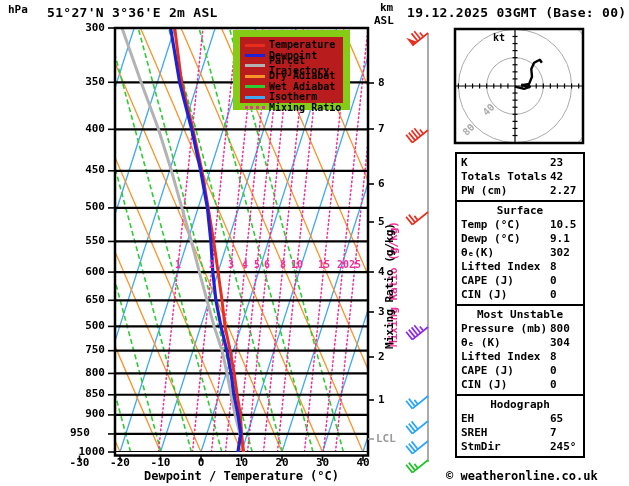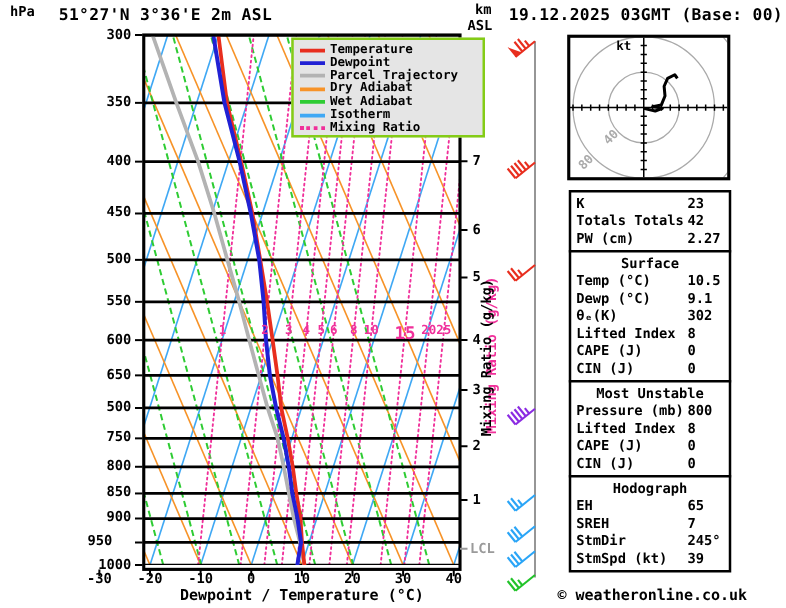--- a/index.html
+++ b/index.html
@@ -3,22 +3,22 @@
 <meta charset="utf-8">
 <style>
   html,body{margin:0;padding:0;background:#fff;}
   #stage{position:relative;width:629px;height:486px;background:#fff;overflow:hidden;
          font-family:"DejaVu Sans Mono","Liberation Mono",monospace;font-weight:bold;color:#000;}
   .abs{position:absolute;white-space:nowrap;}
   .t11{font-size:11px;line-height:12px;}
   .t13{font-size:13px;line-height:14px;letter-spacing:.3px;}
   svg{position:absolute;left:0;top:0;}
   
-  #legend{position:absolute;left:233px;top:30px;width:155px;height:80px;border:2px solid #84cc16;
-          background:#e5e5e5;box-sizing:border-box;padding-top:3px;z-index:5;}
+  #legend{position:absolute;left:233px;top:30px;width:117px;height:80px;border:7px solid #84cc16;
+          background:#b91c1c;box-sizing:border-box;padding-top:3px;z-index:5;}
   .litem{display:flex;align-items:center;height:10.4px;}
   .lsw{width:20px;height:0;border-top:3px solid #000;margin:0 4px 0 5px;flex:none;}
   .lsw.dotted{border-top-style:dotted;}
   .llab{font-size:10px;line-height:10px;}
   
   #table{position:absolute;left:455px;top:154px;width:130px;z-index:5;}
   .sec{border:2px solid #000;background:#fff;margin-top:-2px;padding:2px 0;}
   .srow{position:relative;height:14px;font-size:11px;line-height:14px;padding-left:4px;}
   .srow .val{position:absolute;left:93px;top:0;}
   .shdr{height:14px;font-size:11px;line-height:14px;text-align:center;}
@@ -329,21 +329,21 @@
     </div>
   <div id="mix-labels">
       <div class="abs pink" style="left: 169px; top: 259px; width: 18px; text-align: center; font-size: 10px;">1</div>
       <div class="abs pink" style="left: 203px; top: 259px; width: 18px; text-align: center; font-size: 10px;">2</div>
       <div class="abs pink" style="left: 222px; top: 259px; width: 18px; text-align: center; font-size: 10px;">3</div>
       <div class="abs pink" style="left: 236px; top: 259px; width: 18px; text-align: center; font-size: 10px;">4</div>
       <div class="abs pink" style="left: 248px; top: 259px; width: 18px; text-align: center; font-size: 10px;">5</div>
       <div class="abs pink" style="left: 258px; top: 259px; width: 18px; text-align: center; font-size: 10px;">6</div>
       <div class="abs pink" style="left: 274px; top: 259px; width: 18px; text-align: center; font-size: 10px;">8</div>
       <div class="abs pink" style="left: 288px; top: 259px; width: 18px; text-align: center; font-size: 10px;">10</div>
-      <div class="abs pink" style="left: 315px; top: 259px; width: 18px; text-align: center; font-size: 14px;">15</div>
+      <div class="abs pink" style="left: 315px; top: 259px; width: 18px; text-align: center; font-size: 10px;">15</div>
       <div class="abs pink" style="left: 334px; top: 259px; width: 18px; text-align: center; font-size: 10px;">20</div>
       <div class="abs pink" style="left: 346px; top: 259px; width: 18px; text-align: center; font-size: 10px;">25</div>
     </div>
 
   <div class="abs t11 gray" style="left:376px;top:433px;">LCL</div>
 
   <div class="abs t11 pink" style="left:394px;top:284px;transform:translate(-50%,-50%) rotate(-90deg);">Mixing Ratio (g/kg)</div>
   <div class="abs t11" style="left:390px;top:286px;transform:translate(-50%,-50%) rotate(-90deg);">Mixing Ratio (g/kg)</div>
 
   <div class="abs" style="left:115px;top:469px;width:253px;text-align:center;font-size:12px;">Dewpoint / Temperature (°C)</div>
@@ -361,27 +361,27 @@
         <div class="srow"><span>Temp (°C)</span><span class="val">10.5</span></div>
         <div class="srow"><span>Dewp (°C)</span><span class="val">9.1</span></div>
         <div class="srow"><span>θₑ(K)</span><span class="val">302</span></div>
         <div class="srow"><span>Lifted Index</span><span class="val">8</span></div>
         <div class="srow"><span>CAPE (J)</span><span class="val">0</span></div>
         <div class="srow"><span>CIN (J)</span><span class="val">0</span></div>
       </div>
       <div class="sec">
         <div class="shdr">Most Unstable</div>
         <div class="srow"><span>Pressure (mb)</span><span class="val">800</span></div>
+        <div class="srow"><span>θₑ (K)</span><span class="val">304</span></div>
         <div class="srow"><span>Lifted Index</span><span class="val">8</span></div>
         <div class="srow"><span>CAPE (J)</span><span class="val">0</span></div>
         <div class="srow"><span>CIN (J)</span><span class="val">0</span></div>
       </div>
       <div class="sec">
         <div class="shdr">Hodograph</div>
         <div class="srow"><span>EH</span><span class="val">65</span></div>
         <div class="srow"><span>SREH</span><span class="val">7</span></div>
         <div class="srow"><span>StmDir</span><span class="val">245°</span></div>
-        <div class="srow"><span>StmSpd (kt)</span><span class="val">39</span></div>
       </div>
     </div>
 
   <div class="abs" style="left:446px;top:469px;font-size:12px;">© weatheronline.co.uk</div>
 </div>
 
 </body></html>

